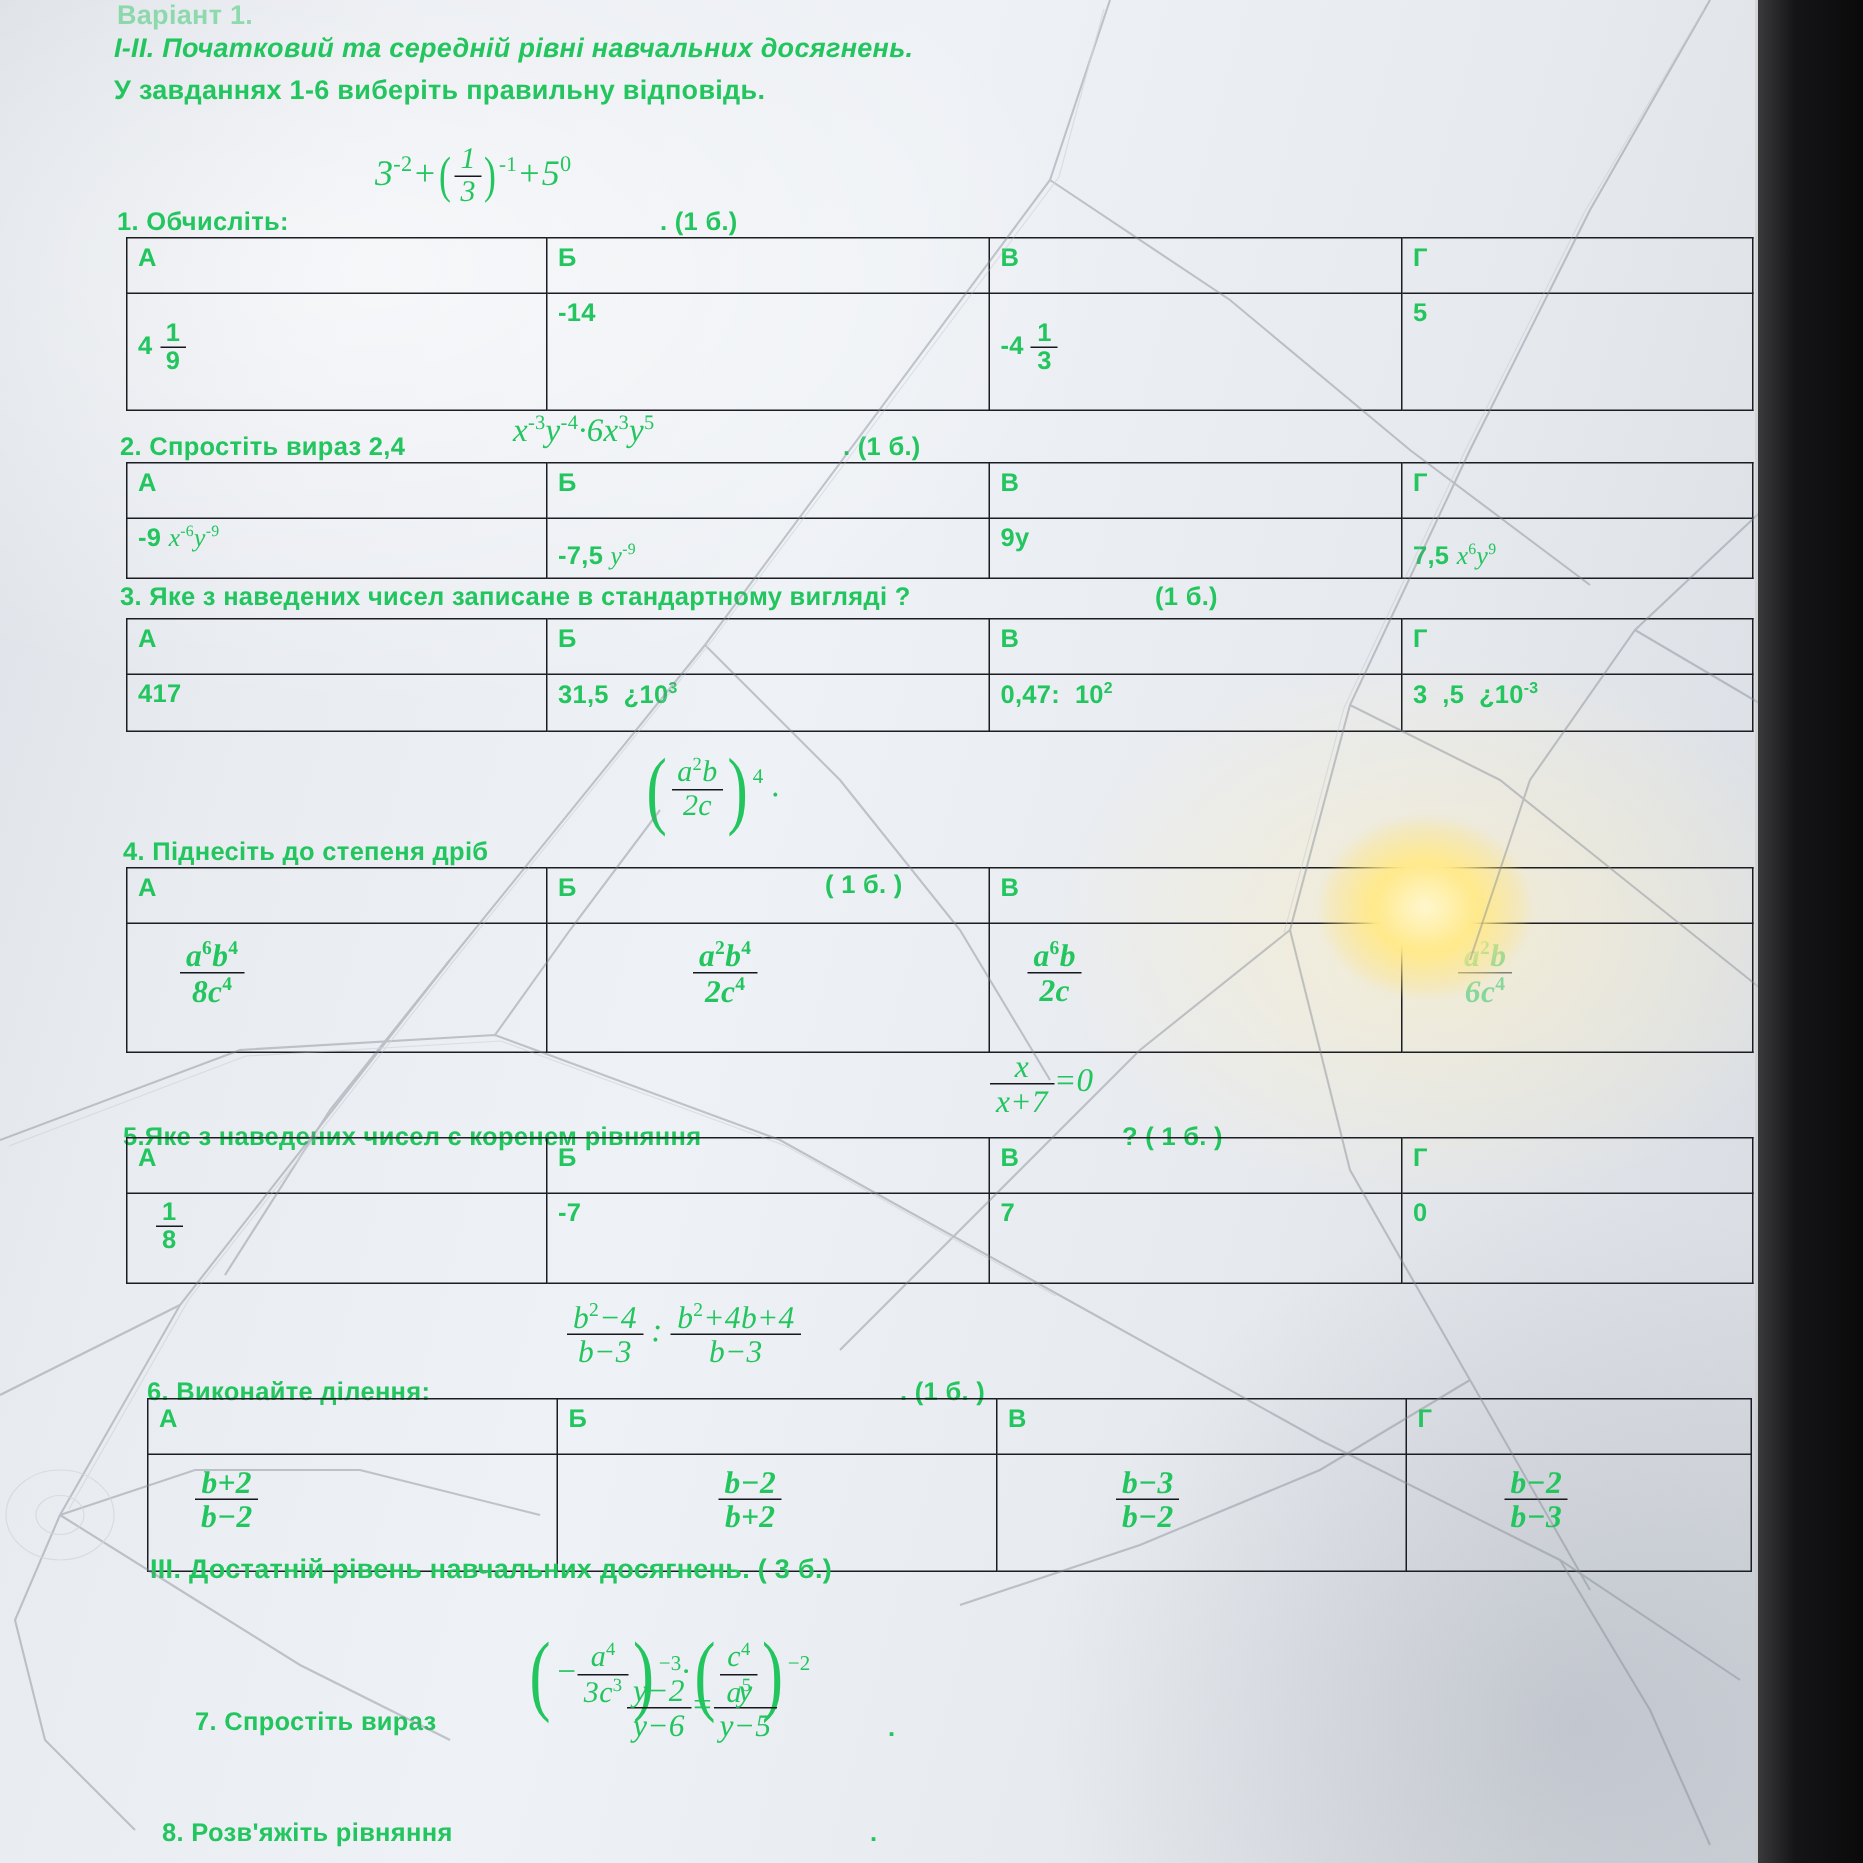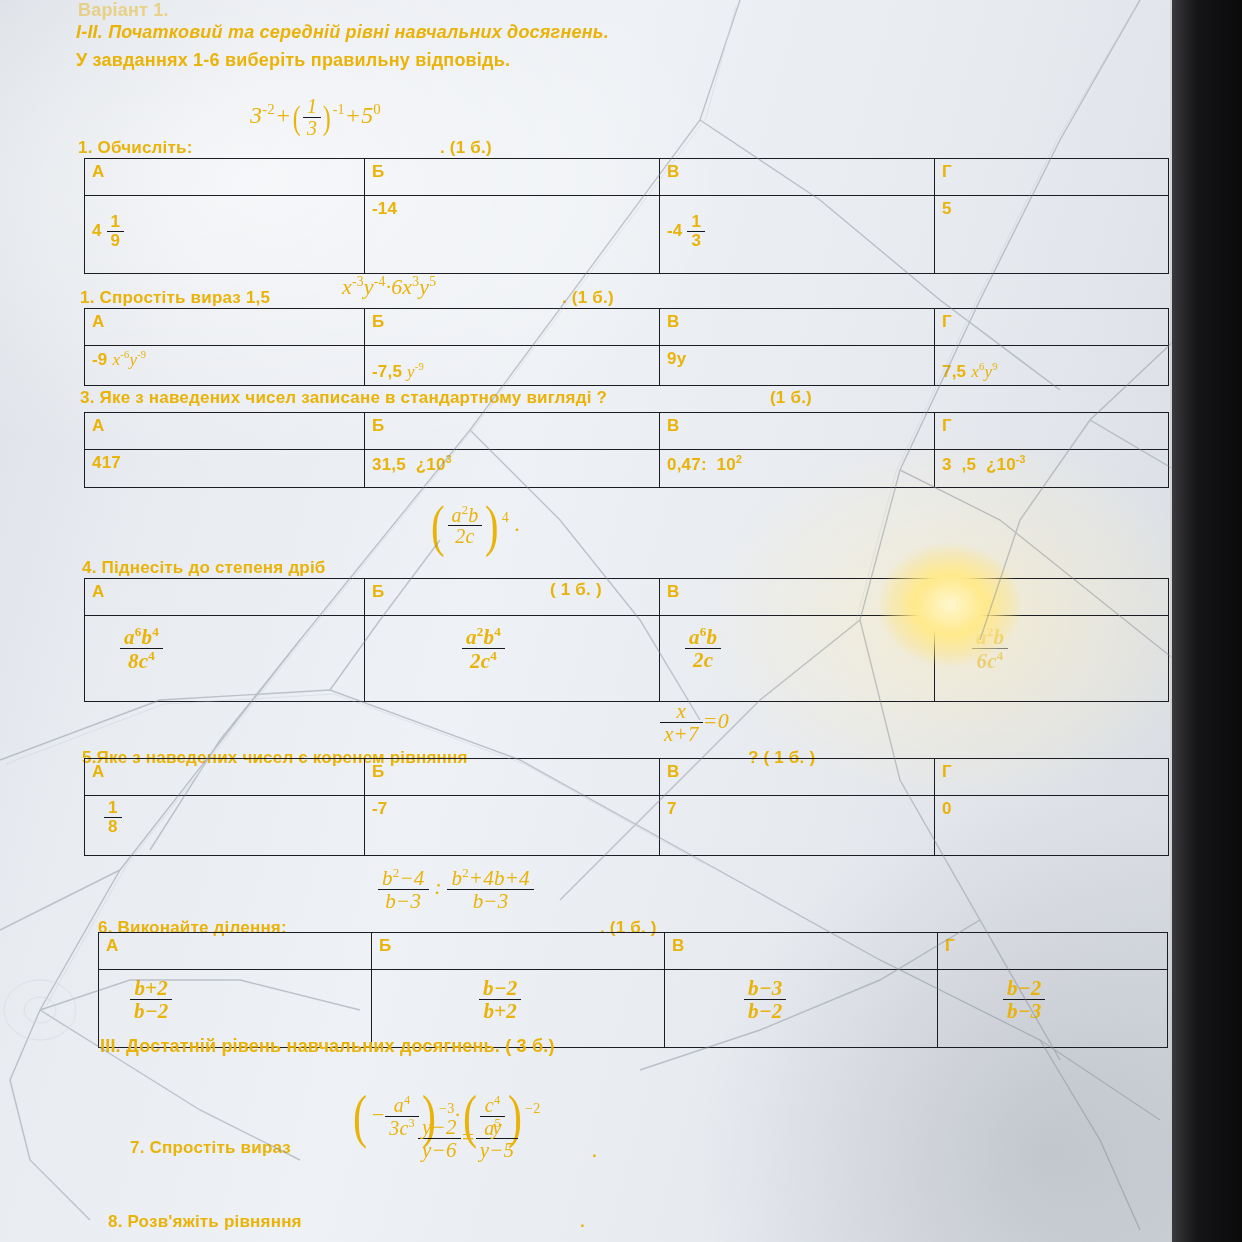--- a/index.html
+++ b/index.html
@@ -40,21 +40,21 @@
     position:absolute;left:880px;top:545px;width:140px;height:120px;
     border-radius:50%;
     background:radial-gradient(ellipse at 50% 50%, #fff7cf 0%, #ffe98a 35%, rgba(255,226,120,.35) 60%, rgba(255,226,120,0) 75%);
     filter:blur(2px);
   }
   
   .cracks{position:absolute;left:0;top:0;width:1242px;height:1242px;opacity:.5;}
   
   .sheet{
     position:absolute;left:0;top:0;width:1175px;height:1242px;
-    color:#eab308;
+    color:#22c55e;
     font-size:17px;
     letter-spacing:.2px;
   }
   .ln{position:absolute;white-space:nowrap;font-weight:700;}
   .faded{opacity:.45;}
   table.qt{
     position:absolute;border-collapse:collapse;
     font-weight:700;
   }
   table.qt td{
@@ -102,21 +102,21 @@
       </tr>
       <tr style="height:78px;">
         <td><span style="display:inline-block;padding-top:14px;">4&nbsp;<span class="fr"><span class="num">1</span><span class="den">9</span></span></span></td>
         <td>-14</td>
         <td><span style="display:inline-block;padding-top:14px;">-4&nbsp;<span class="fr"><span class="num">1</span><span class="den">3</span></span></span></td>
         <td>5</td>
       </tr>
     </tbody>
       </table>
 
-    <div class="ln" style="left:80px;top:288px;">1. Спростіть вираз 1,5</div>
+    <div class="ln" style="left:80px;top:288px;">2. Спростіть вираз 2,4</div>
     <div class="expr" style="position:absolute;left:342px;top:274px;font-size:22px;">
       x<sup>-3</sup>y<sup>-4</sup>·6x<sup>3</sup>y<sup>5</sup>
     </div>
     <div class="ln" style="left:562px;top:288px;">. (1 б.)</div>
     <table class="qt" style="left:84px;top:308px;width:1085px;">
       <tbody>
           <tr>
         <td style="width:265px;">А</td>
         <td style="width:280px;">Б</td>
         <td style="width:260px;">В</td>

